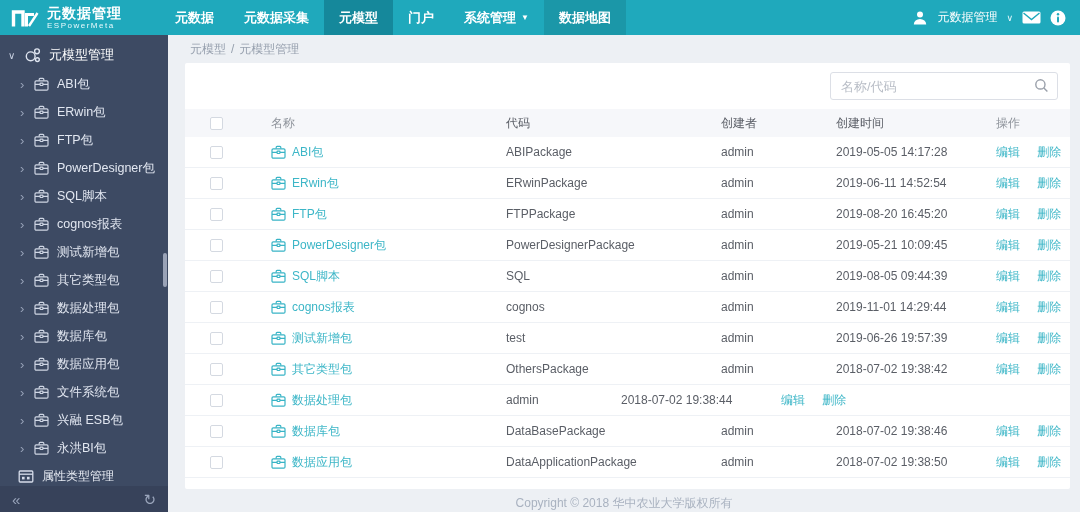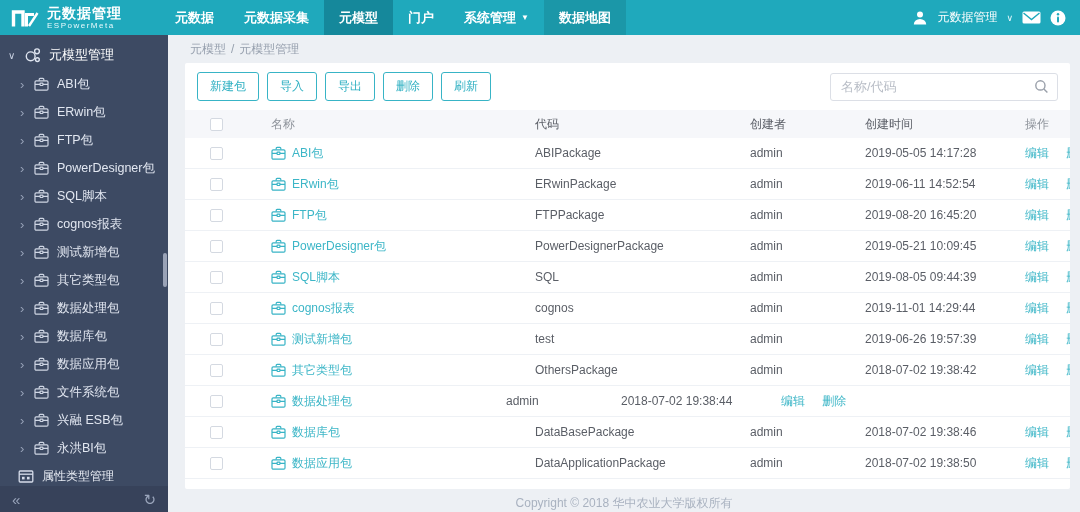--- a/index.html
+++ b/index.html
@@ -49,21 +49,21 @@
   .search input { width:228px; height:28px; border:1px solid #dcdfe6; border-radius:3px; padding:0 30px 0 10px; font-size:13px; color:#555; font-family:inherit; outline:none; }
   .search input::placeholder { color:#b8bdc6; }
   .search .mag { position:absolute; right:9px; top:6px; color:#9aa0aa; }
 
   
   .thead { display:flex; align-items:center; height:28px; background:#f6f7fa; color:#8e939b; font-size:12px; }
   .trow { display:flex; align-items:center; height:31px; border-bottom:1px solid #eef1f5; font-size:12px; }
   .td,.th { padding-left:4px; overflow:hidden; white-space:nowrap; }
   .c-check { width:50px; display:flex; justify-content:center; padding-left:12px; }
   .c-name  { width:235px; display:flex; align-items:center;margin-left:32px; }
-  .c-code  { width:215px; color:#5a5e66;margin-left:29px; }
+  .c-code  { width:215px; color:#5a5e66; }
   .c-creator { width:115px; color:#5a5e66; }
   .c-time  { width:160px; color:#5a5e66; }
   .c-ops   { flex:1; }
   .checkbox { width:13px; height:13px; border:1px solid #d4d9e1; border-radius:2px; background:#fff; cursor:pointer; display:inline-block; }
   .pkg-icon { color:var(--accent,#38b4c6); display:flex; margin-right:6px; }
   .name-link { color:#3cb6c7; cursor:pointer; text-decoration:none; }
   .op { color:#3cb6c7; cursor:pointer; margin-right:14px; text-decoration:none; }
 
   .footer { text-align:center; color:#a9b2c0; font-size:12px; padding-top:6px; }
 </style>
@@ -341,21 +341,20 @@
       </div>
     </aside>
 
     <main class="content">
       <div class="breadcrumb">
         <span>元模型</span><span class="sep">/</span><span>元模型管理</span>
       </div>
 
       <div class="card">
         <div class="toolbar">
-          <div id="toolbar-buttons"><button class="btn">新建包</button><button class="btn">导入</button><button class="btn">导出</button><button class="btn">删除</button><button class="btn">刷新</button></div>
           <div class="search">
             <input type="text" placeholder="名称/代码" style="">
             <span class="mag">
               <svg width="15" height="15" viewBox="0 0 15 15" fill="none" stroke="currentColor" stroke-width="1.4">
                 <circle cx="6.4" cy="6.4" r="4.6"></circle>
                 <path d="M9.9 9.9 L13.4 13.4"></path>
               </svg>
             </span>
           </div>
         </div>

